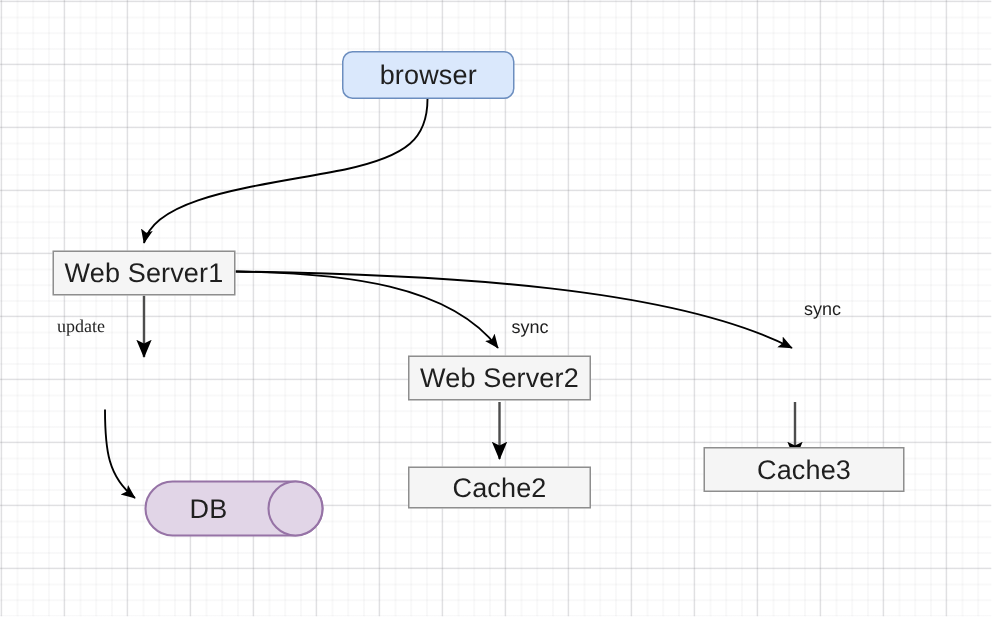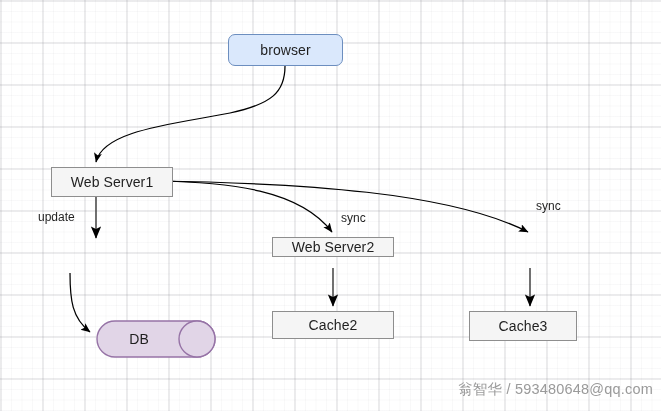--- a/index.html
+++ b/index.html
@@ -34,21 +34,21 @@
     width: 661px;
     height: 411px;
     pointer-events: none;
   }
   .node {
     position: absolute;
     box-sizing: border-box;
     display: flex;
     align-items: center;
     justify-content: center;
-    font-size: 14px;
+    font-size: 18px;
     line-height: 1;
     color: #1f1f1f;
     white-space: nowrap;
     letter-spacing: 0.1px;
   }
   .node-rect {
     background: #f5f5f5;
     border: 1px solid #8e8e8e;
     border-radius: 0;
   }
@@ -113,47 +113,46 @@
 
     <path d="M 333 268 L 333 306" fill="none" stroke="#4d4d4d" stroke-width="1.6" marker-end="url(#arrowhead)"></path>
 
     <path d="M 530 268 L 530 306" fill="none" stroke="#4d4d4d" stroke-width="1.6" marker-end="url(#arrowhead)"></path>
   </svg>
 
   <div class="node node-rounded" style="left:228px; top:34px; width:115px; height:32px;">
     <span>browser</span>
   </div>
 
-  <div class="node node-rect" style="left:35px; top:167px; width:122px; height:30px;margin-left:16px;">
+  <div class="node node-rect" style="left:35px; top:167px; width:122px; height:30px;">
     <span>Web Server1</span>
   </div>
 
 
   <div class="node node-cylinder" style="left:96px; top:320px; width:120px; height:38px;">
     <svg class="cyl-svg" width="120" height="38" viewBox="0 0 120 38" xmlns="http://www.w3.org/2000/svg">
       <path d="M 19 1 L 101 1 A 18 18 0 0 1 101 37 L 19 37 A 18 18 0 0 1 19 1 Z" fill="#e1d5e7" stroke="#9673a6" stroke-width="1.4"></path>
       <ellipse cx="101" cy="19" rx="18" ry="18" fill="#e1d5e7" stroke="#9673a6" stroke-width="1.4"></ellipse>
     </svg>
     <span class="cyl-label">DB</span>
   </div>
 
-  <div class="node node-rect" style="left:272px; top:237px; width:122px; height:20px;">
+  <div class="node node-rect" style="left:272px; top:237px; width:122px; height:30px;">
     <span>Web Server2</span>
   </div>
 
   <div class="node node-rect" style="left:272px; top:311px; width:122px; height:28px;">
     <span>Cache2</span>
   </div>
 
 
-  <div class="node node-rect" style="left:469px; top:311px; width:108px; height:30px;align-items:center;">
+  <div class="node node-rect" style="left:469px; top:298px; width:134px; height:30px;align-items:center;">
     <span>Cache3</span>
   </div>
 
-  <div class="edge-label" style="left:38px; top:211px;">update</div>
+  <div class="edge-label" style="left:38px; top:211px;font-family:Liberation Serif, serif;">update</div>
 
   <div class="edge-label" style="left:341px; top:212px;">sync</div>
 
   <div class="edge-label" style="left:536px; top:200px;">sync</div>
 
-  <div id="watermark">翁智华 / 593480648@qq.com</div>
 
 </div>
 
 </body></html>

